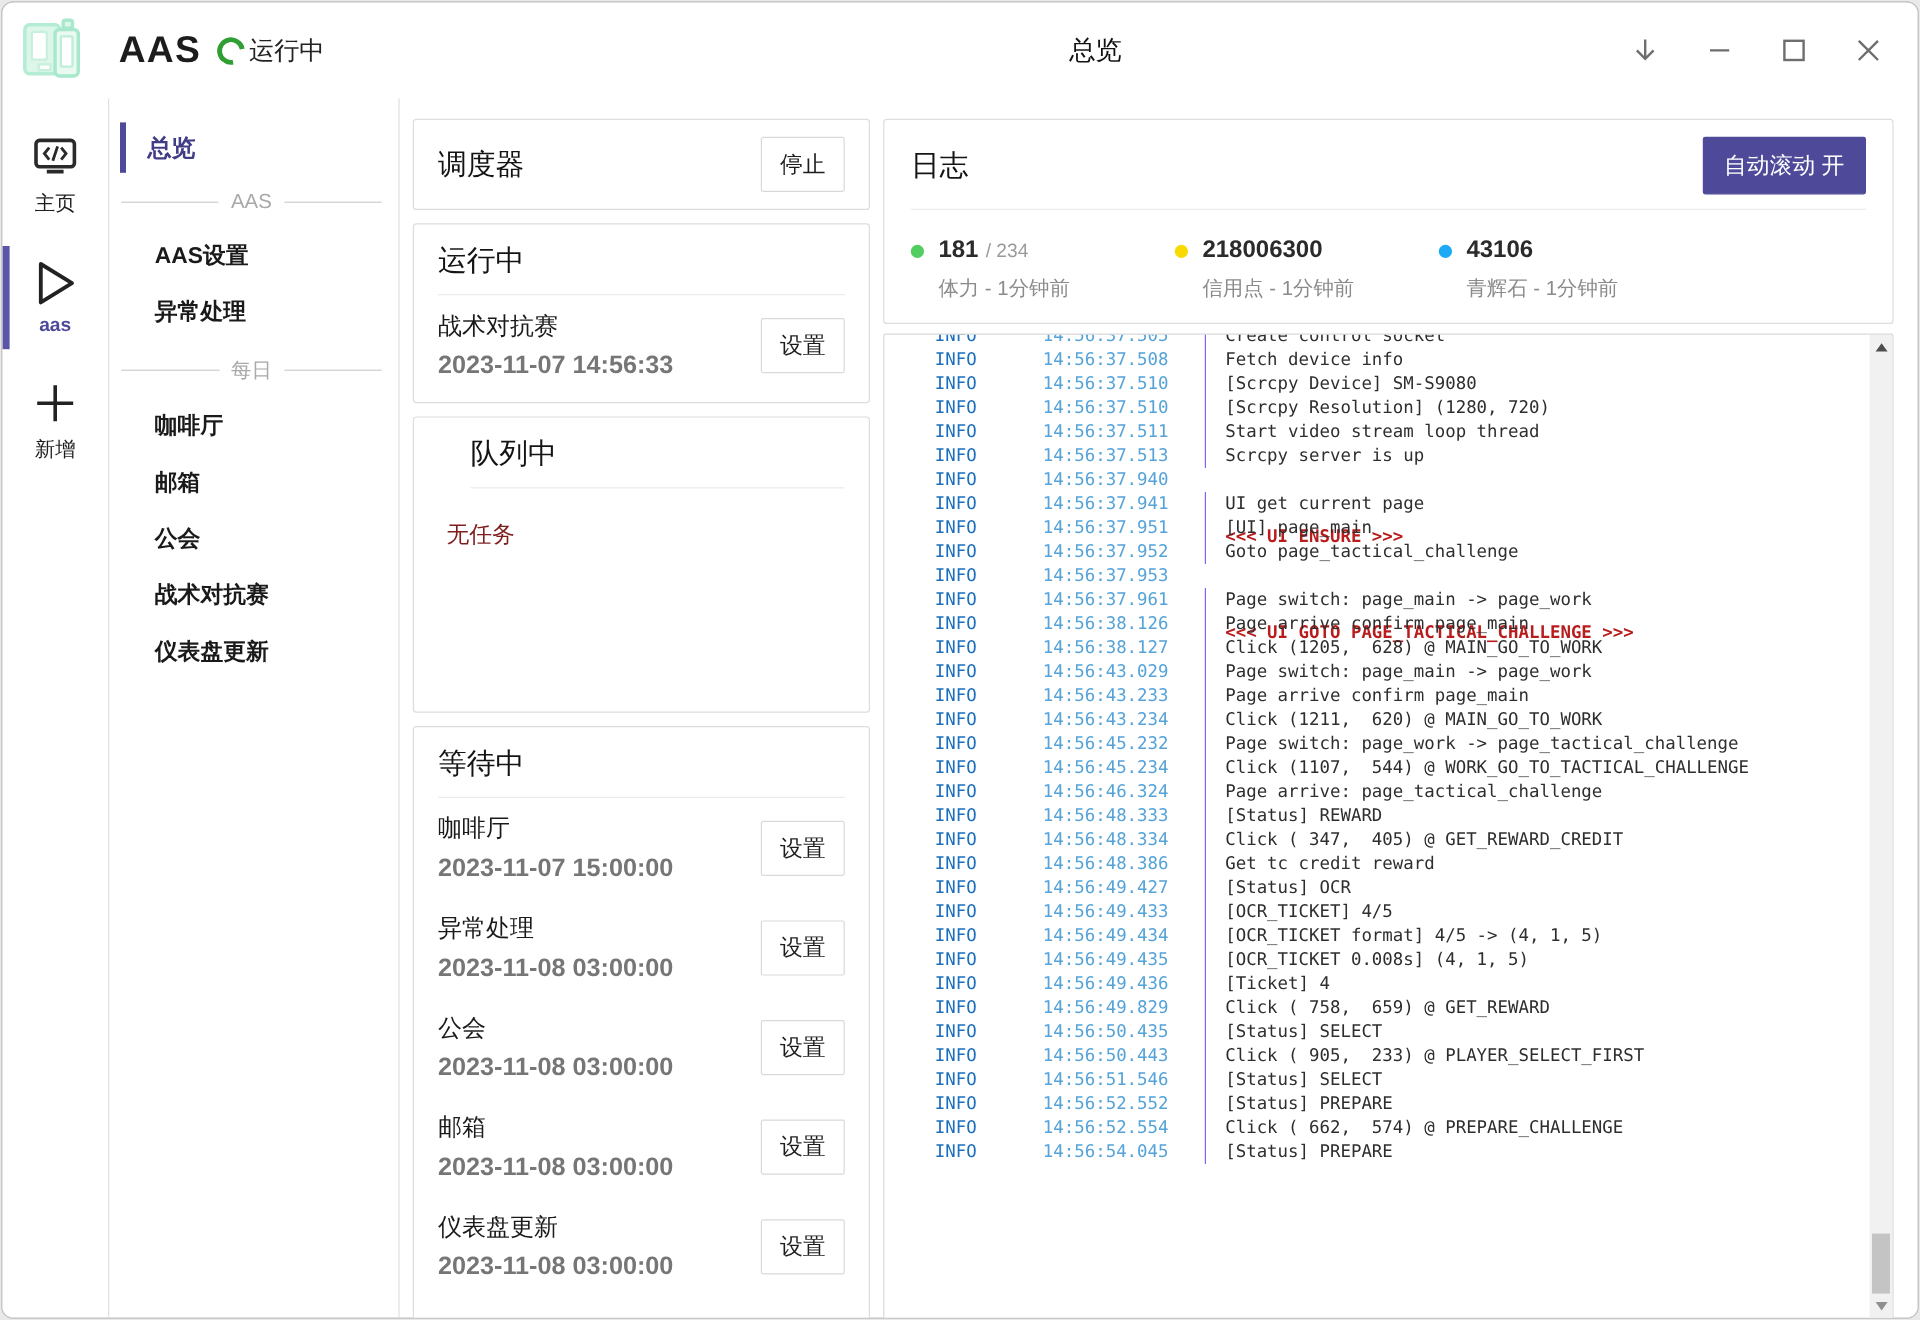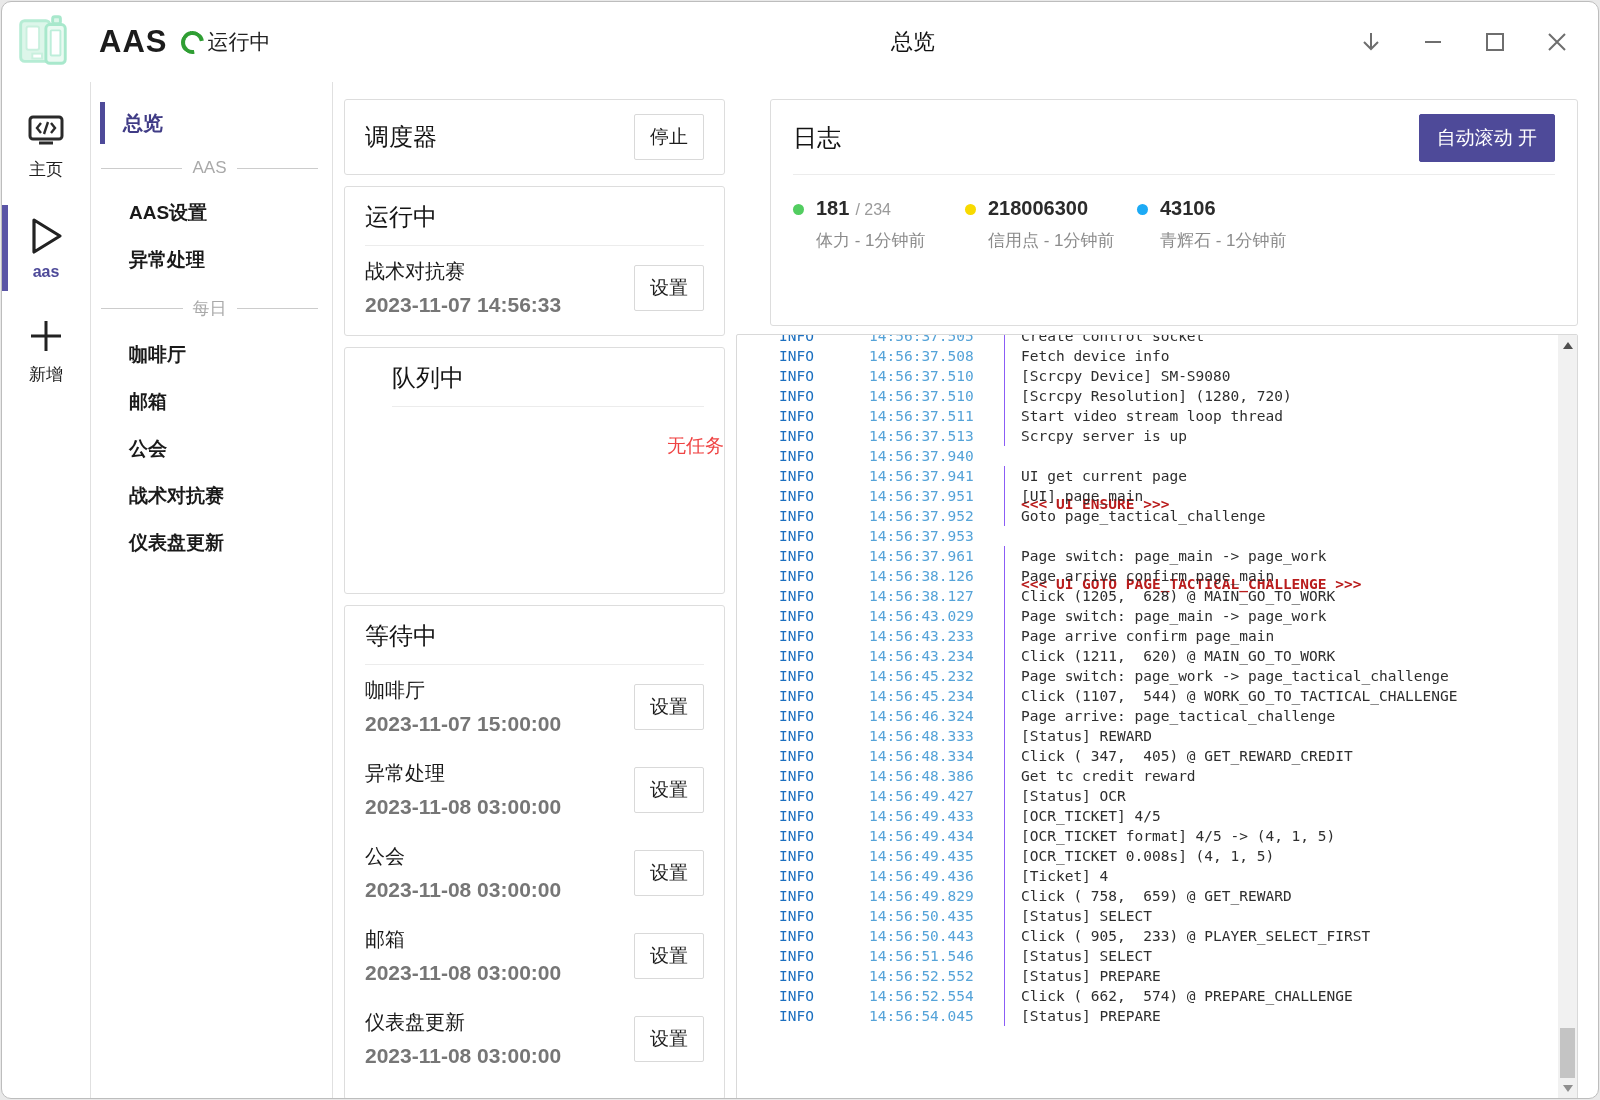--- a/index.html
+++ b/index.html
@@ -57,26 +57,26 @@
 
   .btn { display:inline-block; background:#fff; border:1px solid #d9d9d9; border-radius:2px;
          font-size:19px; color:#1d1d1d; padding:9px 15px; font-family:"Liberation Sans",sans-serif; }
   .btn-primary { background:#4e4a99; border-color:#4e4a99; color:#fff; padding:10px 17px; }
 
   .task-row { display:flex; align-items:center; justify-content:space-between; padding:12px 20px; }
   .task-name { font-size:20px; color:#1a1a1a; margin-bottom:8px; }
   .task-time { font-size:21px; font-weight:bold; color:#767676; }
 
   .queue-card { height:247px;padding-left:27px; }
-  .empty-text { text-align:right; color:#ef4444; font-size:19px; padding-top:26px; }
+  .empty-text { text-align:left; color:#7f1d1d; font-size:19px; padding-top:26px; }
   .wait-card { flex:1; }
 
   
-  .log-card { height:227px; flex:0 0 auto;margin-left:34px; }
-  .stats-row { display:flex; padding:22px 0 0 22px; }
+  .log-card { height:171px; flex:0 0 auto; }
+  .stats-row { display:flex; padding:22px 0 0 22px; gap:48px; }
   .stat { display:flex; gap:12px; min-width:172px; }
   .dot { width:11px; height:11px; border-radius:50%; margin-top:7px; flex:0 0 auto; }
   .stat-value-line { display:flex; align-items:baseline; gap:6px; }
   .stat-value { font-size:20px; font-weight:bold; color:#2b2b2b; }
   .stat-total { font-size:16px; color:#9a9a9a; }
   .stat-label { font-size:17px; color:#8b8b8b; margin-top:9px; }
 
   
   .console { position:relative; flex:1; border:1px solid #d9d9d9; border-radius:2px;
              overflow:hidden; background:#fff;padding-left:25px; }

